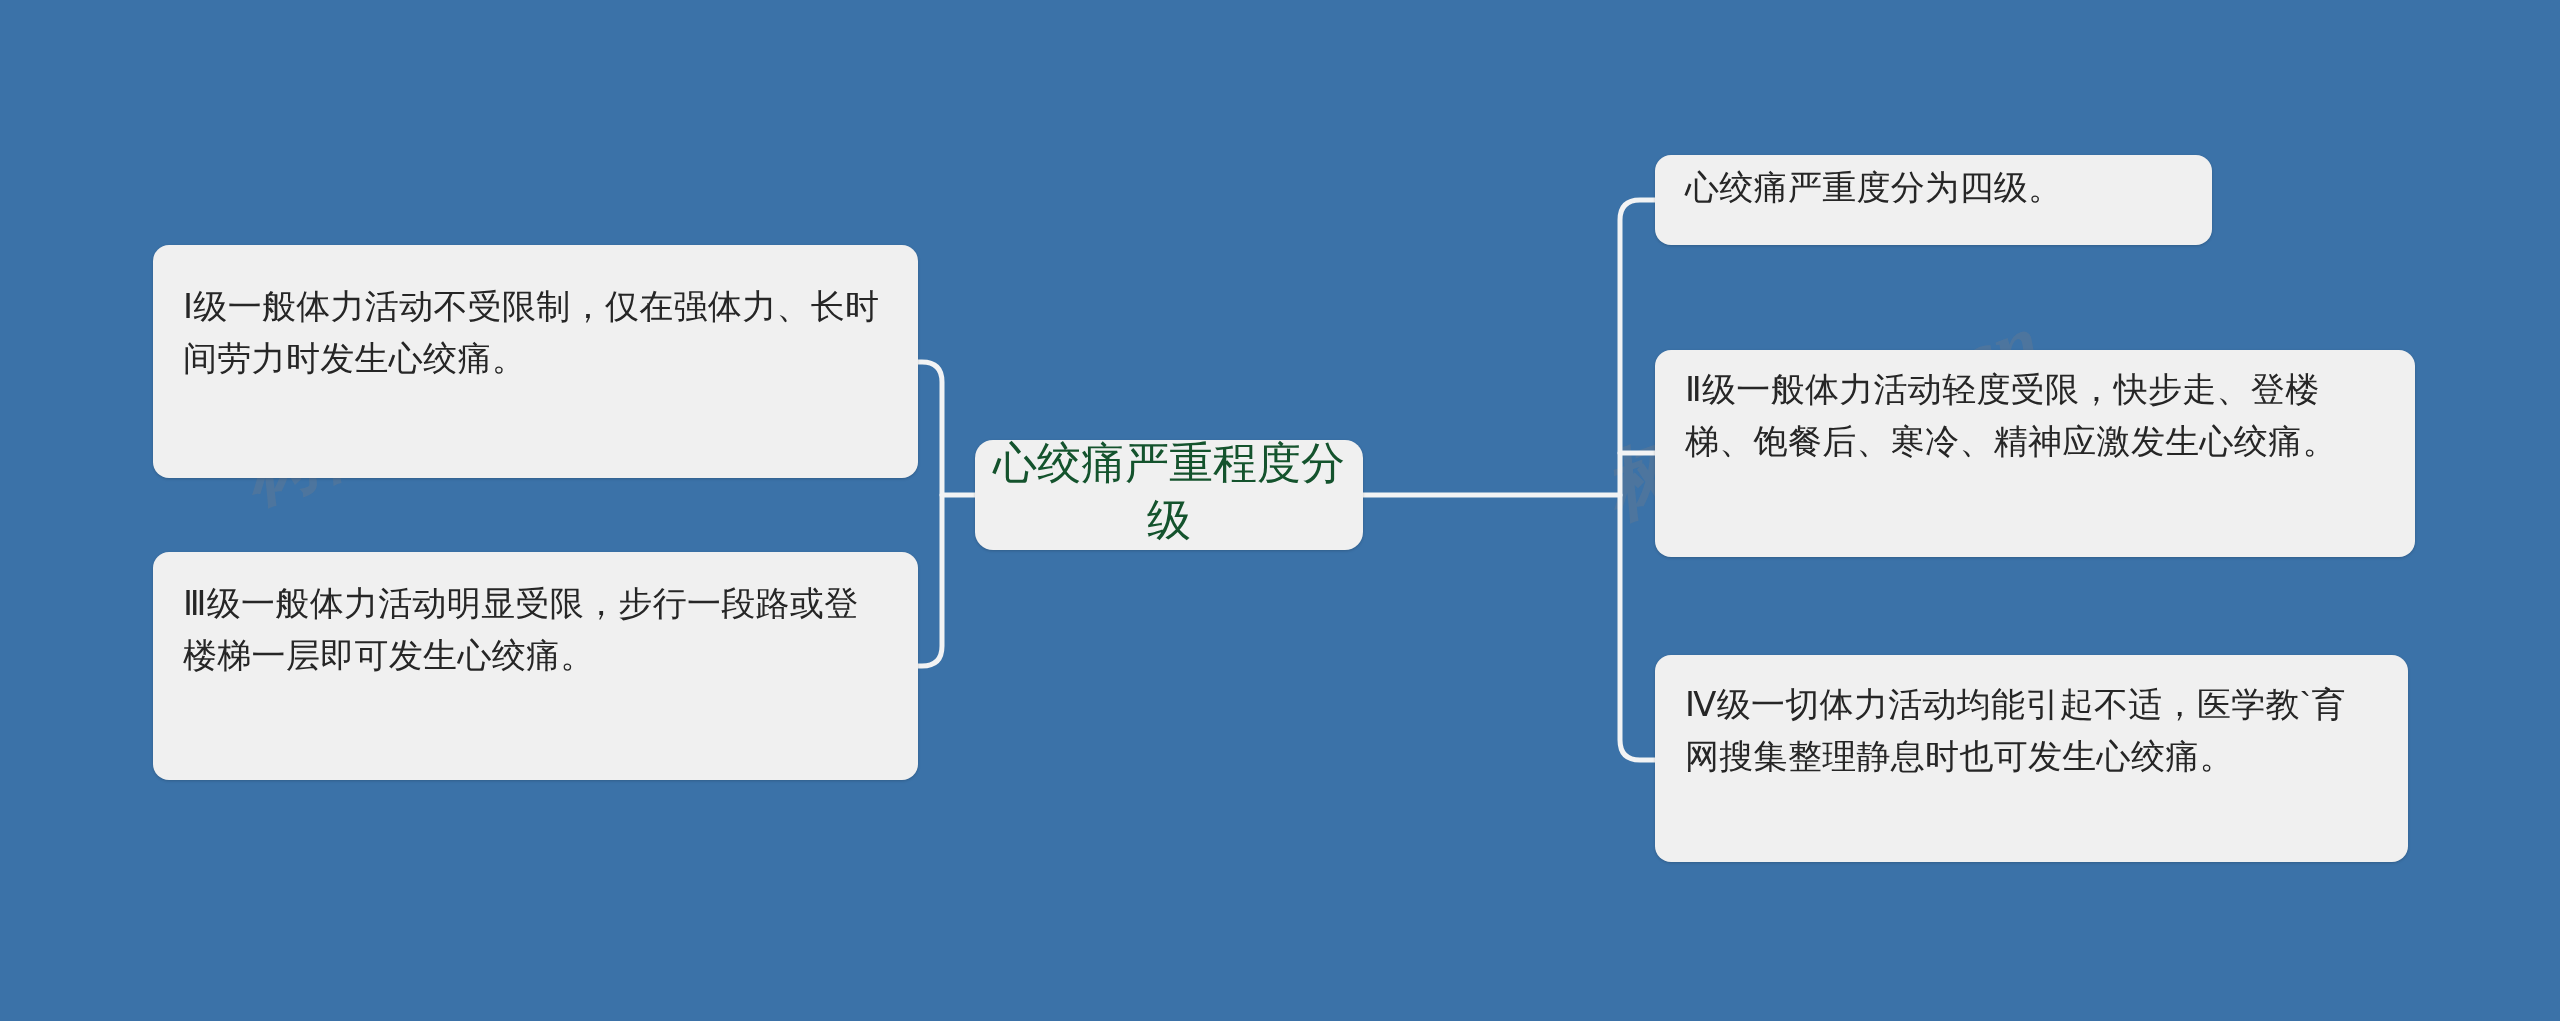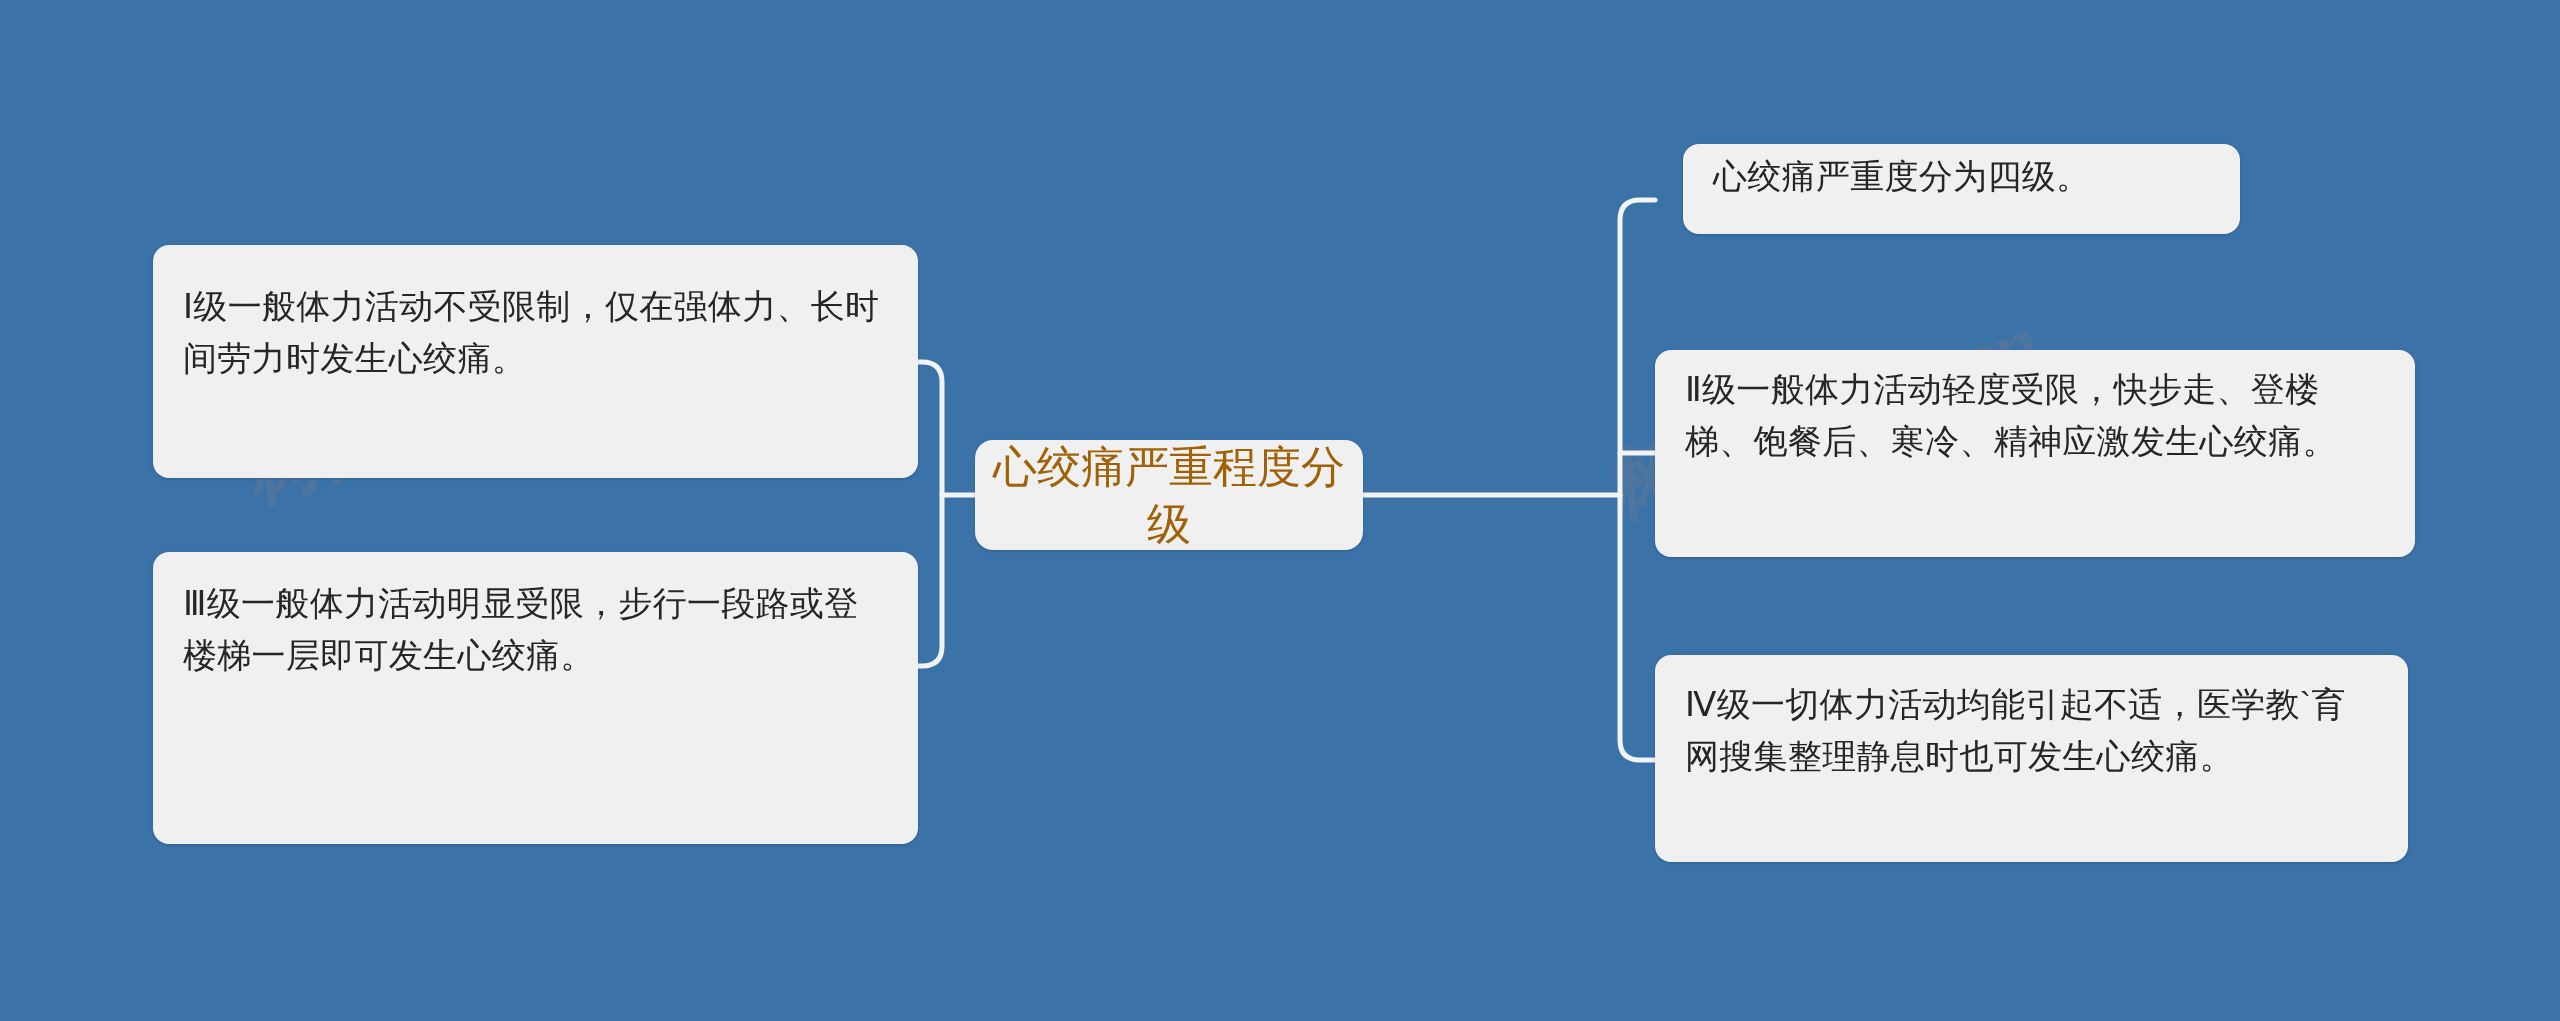--- a/index.html
+++ b/index.html
@@ -90,21 +90,22 @@
     top: 440px;
     width: 388px;
     height: 110px;
     border-radius: 18px;
     justify-content: center;
   }
   .node.central .node-text {
     text-align: center;
     font-size: 44px;
     line-height: 1.3;
-    color: #a16207;
+    color: #14532d;
+    font-family: Liberation Mono, monospace;
   }
 
   .node.branch {
     padding: 24px 30px;
   }
   .node.branch .node-text {
     font-size: 34px;
     line-height: 1.52;
     letter-spacing: 0.3px;
   }
@@ -115,34 +116,33 @@
     top: 245px;
     width: 765px;
     height: 233px;
     align-items: flex-start;
     padding-top: 36px;
   }
   #node-grade3 {
     left: 153px;
     top: 552px;
     width: 765px;
-    height: 292px;
+    height: 228px;
     align-items: flex-start;
     padding-top: 26px;
   }
 
   
   #node-overview {
     left: 1655px;
-    top: 144px;
+    top: 155px;
     width: 557px;
     height: 90px;
     padding-top: 0;
     align-items: center;
-    margin-left: 28px;
   }
   #node-grade2 {
     left: 1655px;
     top: 350px;
     width: 760px;
     height: 207px;
     align-items: flex-start;
     padding-top: 14px;
   }
   #node-grade4 {

